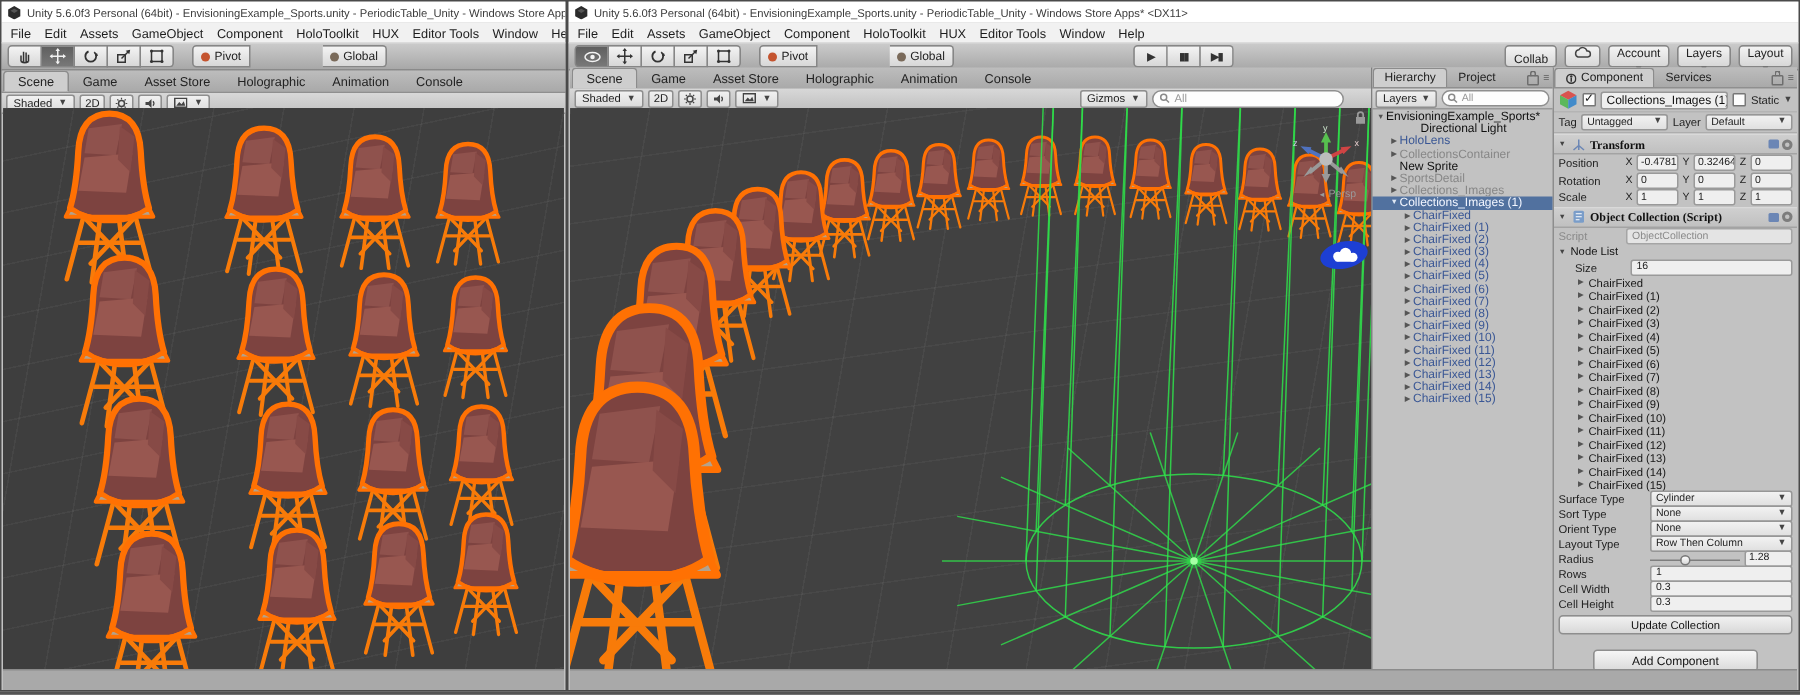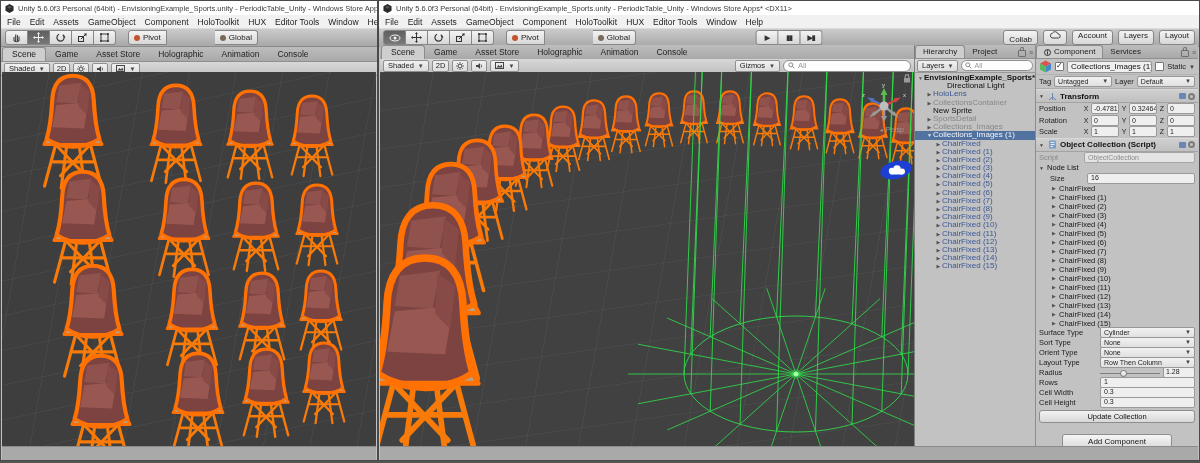--- a/index.html
+++ b/index.html
@@ -36,21 +36,21 @@
            font-size:8px;color:#222;display:flex;align-items:center;padding:0 5px;gap:4px;flex-direction:column;}
   .caret{font-size:6px;color:#444;}
 
   .tabsbar{height:14px;background:linear-gradient(#bdbdbd,#a9a9a9);border-bottom:1px solid #8f8f8f;display:flex;align-items:flex-end;padding-left:1px;}
   .vtab{height:13px;line-height:13px;padding:0 9px;font-size:8.5px;color:#222;white-space:nowrap;}
   .vtab.active{background:#cecece;border:1px solid #8c8c8c;border-bottom:none;border-radius:3px 3px 0 0;}
 
   .scenebar{height:13px;background:linear-gradient(#d8d8d8,#c2c2c2);border-bottom:1px solid #919191;display:flex;align-items:center;padding:0 3px;gap:3px;position:relative;}
   .sb-dd{height:10px;line-height:10px;font-size:7.5px;color:#222;background:linear-gradient(#f1f1f1,#dcdcdc);border:1px solid #8f8f8f;border-radius:2px;padding:0 4px;display:flex;align-items:center;gap:4px;}
   .sb-tg{height:10px;line-height:10px;font-size:7.5px;color:#222;background:linear-gradient(#f1f1f1,#dcdcdc);border:1px solid #8f8f8f;border-radius:2px;padding:0 3px;display:flex;align-items:center;}
-  .sb-right{position:absolute;right:3px;display:flex;align-items:flex-end;gap:3px;}
+  .sb-right{position:absolute;right:18px;display:flex;align-items:flex-end;gap:3px;}
   .searchbox{width:118px;height:10px;background:#fdfdfd;border:1px solid #8f8f8f;border-radius:6px;display:flex;align-items:center;padding:0 4px;gap:3px;}
   .searchbox .stext{font-size:7.5px;color:#9a9a9a;}
 
   .viewport{position:absolute;left:1px;right:1px;top:71px;bottom:13px;overflow:hidden;
     background:
       repeating-linear-gradient(100deg, rgba(255,255,255,0.045) 0 1px, transparent 1px 46px),
       repeating-linear-gradient(168deg, rgba(255,255,255,0.04) 0 1px, transparent 1px 34px),
       #3e3e3e;}
   .statusbar{position:absolute;left:1px;right:1px;bottom:0;height:13px;background:#a9a9a9;border-top:1px solid #8b8b8b;}
 
@@ -76,40 +76,40 @@
   .menuicon{font-size:7px;color:#5e5e5e;line-height:7px;}
 
   .createbar{height:13px;background:linear-gradient(#d6d6d6,#c4c4c4);border-bottom:1px solid #999;display:flex;align-items:center;padding:0 2px;gap:3px;}
   .createbtn{height:10px;background:linear-gradient(#f1f1f1,#dcdcdc);border:1px solid #8f8f8f;border-radius:2px;font-size:7.5px;color:#222;display:flex;align-items:center;padding:0 4px;gap:3px;}
   .hsearch{flex:1;height:9px;background:#fdfdfd;border:1px solid #8f8f8f;border-radius:6px;display:flex;align-items:center;padding:0 3px;gap:2px;}
   .hsearch .stext{font-size:7px;color:#9a9a9a;}
 
   .tree{padding-top:1px;}
   .trow{height:8.2px;line-height:8.2px;font-size:8px;display:flex;align-items:center;white-space:nowrap;overflow:hidden;}
   .trow .arr{width:7px;flex:0 0 7px;text-align:center;font-size:5px;color:#555;}
-  .h-scene{font-weight:bold;color:#101010;}
+  .h-scene{font-weight:normal;color:#101010;}
   .h-normal{color:#101010;}
   .h-prefab{color:#3A5795;}
   .h-disabled{color:#878787;}
   .trow.sel{background:#51719f;}
   .trow.sel .lbl{color:#f2f6ff;}
   .trow.sel .arr{color:#dfe8f5;}
 
   
   .insp-header{height:15px;display:flex;align-items:center;padding:0 3px;gap:3px;border-bottom:1px solid #b4b4b4;}
   .cb{width:7px;height:7px;background:#fdfdfd;border:1px solid #777;border-radius:1px;position:relative;flex:0 0 7px;}
   .cb.checked:before{content:"✓";position:absolute;left:0px;top:-2px;font-size:8px;color:#222;}
   .namefield{flex:1;height:10px;line-height:10px;background:#efefef;border:1px solid #979797;border-radius:2px;font-size:8px;color:#111;padding:0 3px;overflow:hidden;white-space:nowrap;}
   .static-lab{font-size:7.5px;color:#222;}
   .tagrow{height:13px;display:flex;align-items:center;padding:0 3px;gap:3px;border-bottom:1px solid #adadad;}
   .minilab{font-size:7.5px;color:#222;}
   .dd{height:9px;line-height:9px;background:linear-gradient(#f2f2f2,#e0e0e0);border:1px solid #979797;border-radius:2px;font-size:7px;color:#222;padding:0 3px;display:flex;align-items:center;justify-content:space-between;gap:2px;overflow:hidden;white-space:nowrap;}
   .comp-head{height:12px;background:linear-gradient(#cfcfcf,#c0c0c0);border-top:1px solid #d9d9d9;border-bottom:1px solid #a3a3a3;display:flex;align-items:center;padding:0 3px;gap:3px;}
   .comp-head .foldarr{font-size:5px;color:#444;width:6px;}
-  .comp-head .ctitle{font-size:8px;font-weight:bold;color:#111;flex:1;white-space:nowrap;overflow:hidden;}
+  .comp-head .ctitle{font-size:8px;font-weight:bold;color:#111;flex:1;white-space:nowrap;overflow:hidden;font-family:Liberation Serif, serif;}
   .comp-head .hicons{display:flex;gap:2px;align-items:center;}
   .bookicon{width:7px;height:6px;background:#6b86b5;border-radius:1px;}
   .gearicon{width:7px;height:7px;border-radius:50%;background:#7d7d7d;position:relative;}
   .gearicon:before{content:"";position:absolute;left:2px;top:2px;width:3px;height:3px;border-radius:50%;background:#c2c2c2;}
 
   .xyzrow{height:11.5px;display:flex;align-items:center;padding:0 3px;gap:2px;}
   .xyzrow .rlab{width:42px;flex:0 0 42px;font-size:7.5px;color:#222;}
   .axlab{font-size:7px;color:#222;width:6px;text-align:center;}
   .axfld{flex:1;min-width:0;height:9px;line-height:9px;background:#efefef;border:1px solid #9a9a9a;border-radius:2px;font-size:7px;color:#222;padding:0 2px;overflow:hidden;white-space:nowrap;}
 

